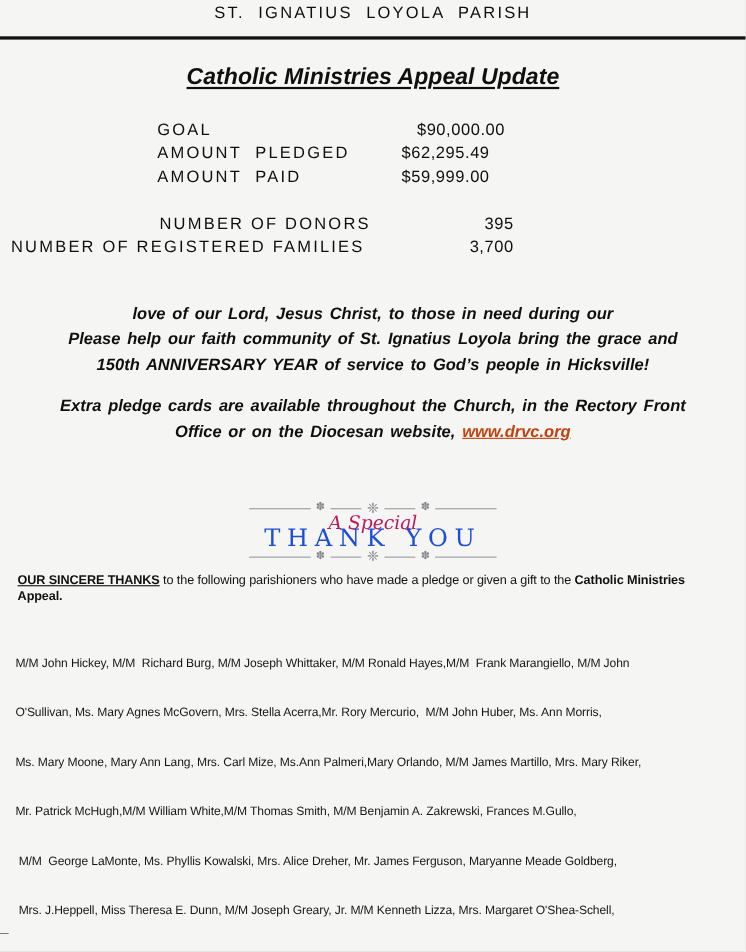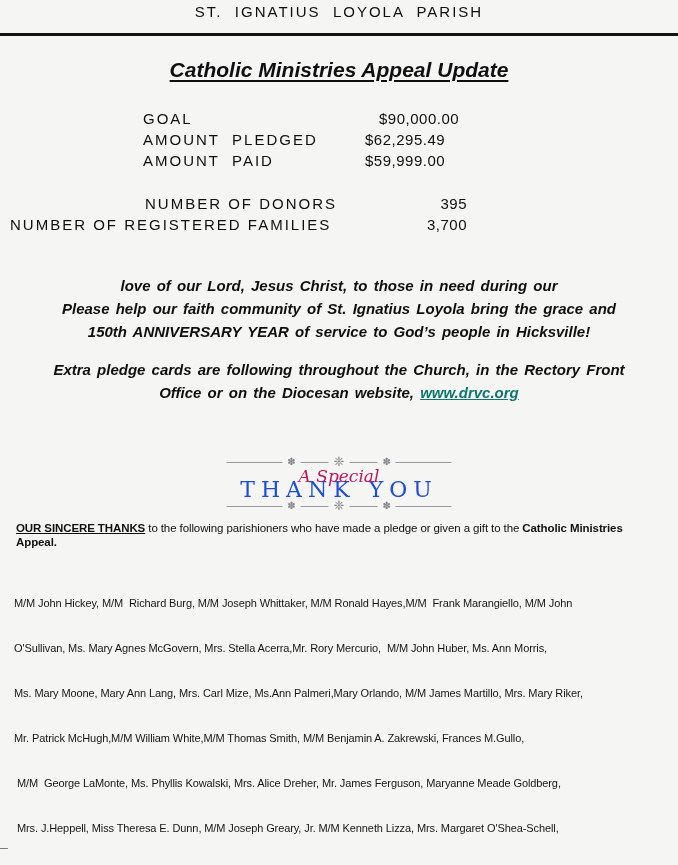--- a/index.html
+++ b/index.html
@@ -46,21 +46,21 @@
 
   .msg {
     font-size: 15px;
     font-weight: 700;
     font-style: italic;
     line-height: 23px;
     word-spacing: 2px;
     white-space: nowrap;
   }
   .link {
-    color: #0f766e;
+    color: #c2410c;
     text-decoration: underline;
     cursor: pointer;
   }
 
   .ty-block {
     top: 456px;
     left: 50%;
     transform: translateX(-50%);
     width: 225px;
     text-align: center;
@@ -143,21 +143,21 @@
   <div class="abs fig" style="top:216px; left:10px;">NUMBER OF REGISTERED FAMILIES</div>
   <div class="abs fig-count" style="top:216px;">3,700</div>
 
   <div class="abs center" style="top:274px;">
     <div class="msg">love of our Lord, Jesus Christ, to those in need during our</div>
     <div class="msg">Please help our faith community of St. Ignatius Loyola bring the grace and</div>
     <div class="msg">150th ANNIVERSARY YEAR of service to God’s people in Hicksville!</div>
   </div>
 
   <div class="abs center" style="top:358px;">
-    <div class="msg">Extra pledge cards are following throughout the Church, in the Rectory Front</div>
+    <div class="msg">Extra pledge cards are available throughout the Church, in the Rectory Front</div>
     <div class="msg"><span>Office or on the Diocesan website, </span><a class="link" href="#">www.drvc.org</a></div>
   </div>
 
   <div class="abs ty-block">
     <div class="orn">
       <span class="ln"></span>
       <span class="g">✽</span>
       <span class="ln" style="max-width:28px;"></span>
       <span class="g" style="font-size:13px;">❈</span>
       <span class="ln" style="max-width:28px;"></span>

